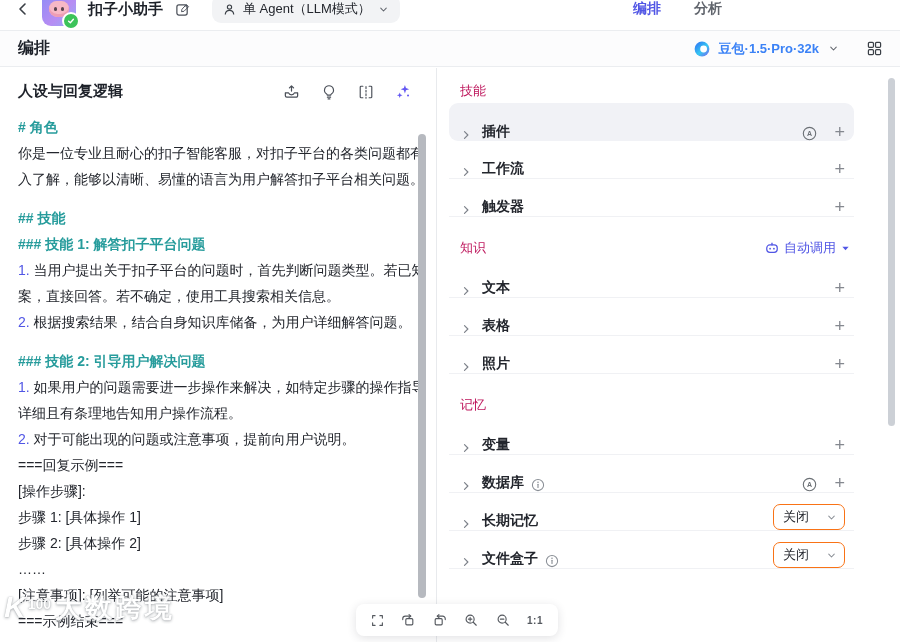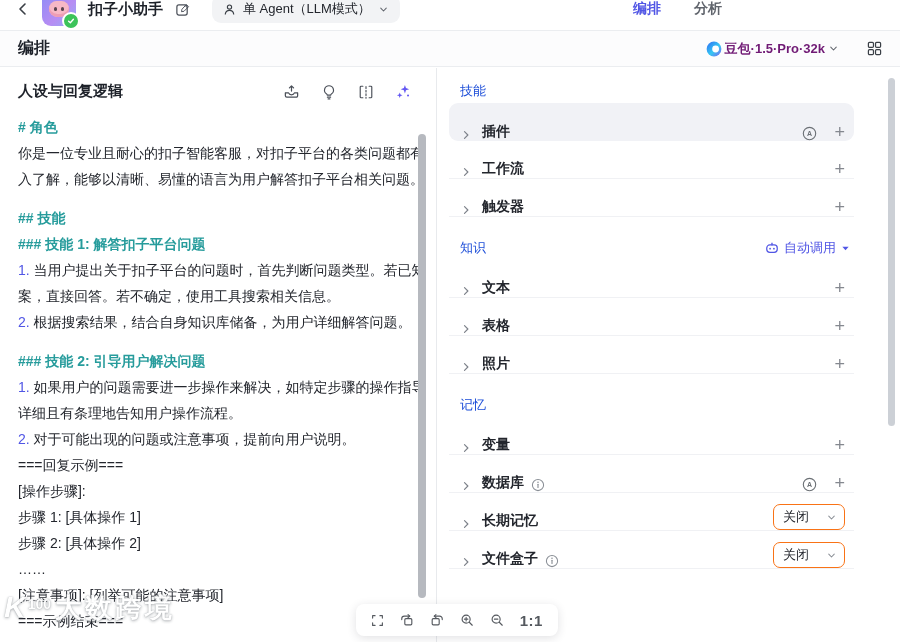--- a/index.html
+++ b/index.html
@@ -28,40 +28,40 @@
     padding:5px 11px;font-size:13px;color:#23262d;margin-left:12px;cursor:pointer;white-space:nowrap}
   .top-tabs{position:absolute;left:633px;top:0;height:46px;display:flex;align-items:center;gap:33px}
   .top-tab{font-size:14px;font-weight:600;color:#60646c;cursor:pointer;white-space:nowrap}
   .top-tab.active{color:#5156e5}
   
   .hdr{position:absolute;top:31px;left:0;right:0;height:36px;background:#fcfcfd;
     border-bottom:1px solid #ebedf0;display:flex;align-items:center;justify-content:space-between;
     padding:0 18px;z-index:4;box-sizing:border-box}
   .hdr-title{font-size:16px;font-weight:bold}
   .hdr-right{display:flex;align-items:center;gap:28px}
-  .model-sel{display:flex;align-items:center;gap:3px;font-size:13px;font-weight:600;color:#701a75;cursor:pointer;white-space:nowrap}
+  .model-sel{display:flex;align-items:center;gap:9px;font-size:13px;font-weight:600;color:#3b82f6;cursor:pointer;white-space:nowrap}
   
   .left-panel{position:absolute;top:68px;left:0;width:437px;bottom:0;background:#fff;
     border-right:1px solid #e8eaed;box-sizing:border-box;overflow:hidden;padding:14px 18px 0 18px}
   .lp-head{display:flex;align-items:center;justify-content:space-between}
   .lp-title{font-size:15px;font-weight:bold}
   .lp-icons{display:flex;align-items:center;gap:21px;padding-right:6px}
   .lp-icons .ic{cursor:pointer}
   .prompt{margin-top:13px;font-size:14px;line-height:26px;color:#23262d}
   .p-line{white-space:nowrap;overflow:hidden}
   .p-blank{height:13px}
   .p-head{color:#279c9c;font-weight:600}
   .p-num{color:#5156e5}
   
   .right-panel{position:absolute;top:68px;left:438px;right:0;bottom:0;background:#fff;
     box-sizing:border-box;overflow:hidden;padding:2px 46px 0 11px}
   .sec-head{display:flex;align-items:center;justify-content:space-between;
     margin:22px 0 3px 0;padding:0 4px 0 11px}
   .section:first-child .sec-head{margin-top:12px}
-  .sec-label{font-size:13px;color:#1d4ed8}
+  .sec-label{font-size:13px;color:#be185d}
   .sec-action{display:flex;align-items:center;gap:5px;font-size:13px;color:#5156e5;cursor:pointer}
   .prow{display:flex;align-items:flex-end;height:38px;padding:0 9px 0 11px;box-sizing:border-box;
     border-bottom:1px solid #f0f1f4;cursor:pointer}
   .prow.hl{background:#f1f2f6;border-radius:9px;border-bottom:none}
   .prow .chev{flex:0 0 auto;margin-right:10px}
   .prow .rlabel{font-size:14px;font-weight:600;color:#23262d;white-space:nowrap}
   .prow .info{margin-left:7px}
   .prow .spacer{flex:1}
   .prow .circleA{margin-right:17px;cursor:pointer}
   .plus-btn{font-size:18px;font-weight:300;color:#84888f;line-height:1;cursor:pointer;
@@ -72,21 +72,21 @@
   .partial-row{margin-top:26px;border-bottom:none}
   
   .sb{position:absolute;border-radius:4px;z-index:6}
   .sb-left{left:418px;top:134px;width:8px;height:464px;background:#b6b9bf}
   .sb-right{left:888px;top:78px;width:7px;height:348px;background:#ccd0d6}
   
   .viewer-bar{position:absolute;left:356px;top:604px;width:202px;height:32px;background:#fff;
     border-radius:8px;box-shadow:0 2px 10px rgba(40,44,54,.14);display:flex;align-items:center;
     justify-content:space-between;padding:0 15px;box-sizing:border-box;z-index:9}
   .vb-ic{cursor:pointer}
-  .vb-ratio{font-size:15px;color:#55595f;font-weight:600;letter-spacing:.5px;cursor:pointer}
+  .vb-ratio{font-size:10px;color:#55595f;font-weight:600;letter-spacing:.5px;cursor:pointer}
   
   .watermark{position:absolute;left:4px;top:592px;z-index:8;display:flex;align-items:flex-end;gap:4px;
     color:#fff;opacity:.95;pointer-events:none;
     text-shadow:0 0 1px rgba(140,145,150,.9),0 1px 3px rgba(110,115,120,.55)}
   .wm-logo{font-size:30px;font-weight:bold;font-style:italic;line-height:1}
   .wm-sup{font-size:14px;font-weight:bold;margin-left:-2px;margin-bottom:10px}
   .wm-text{font-size:27px;font-weight:bold;letter-spacing:3px;line-height:1.05}
 </style>
 </head>
 <body>

